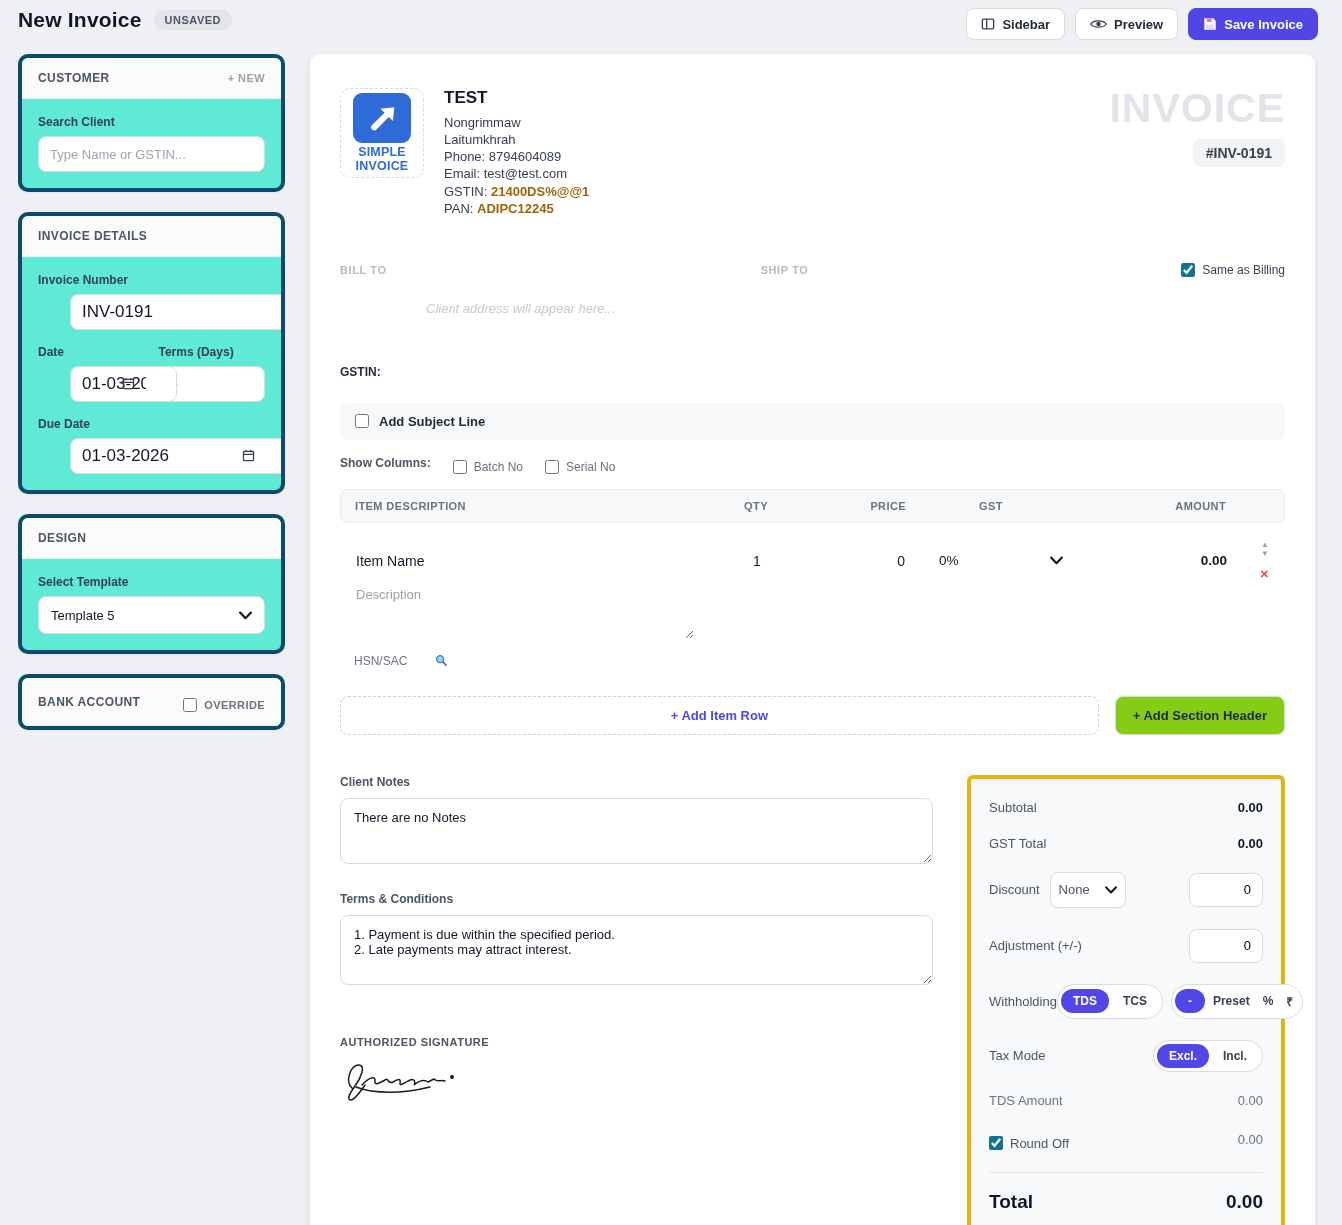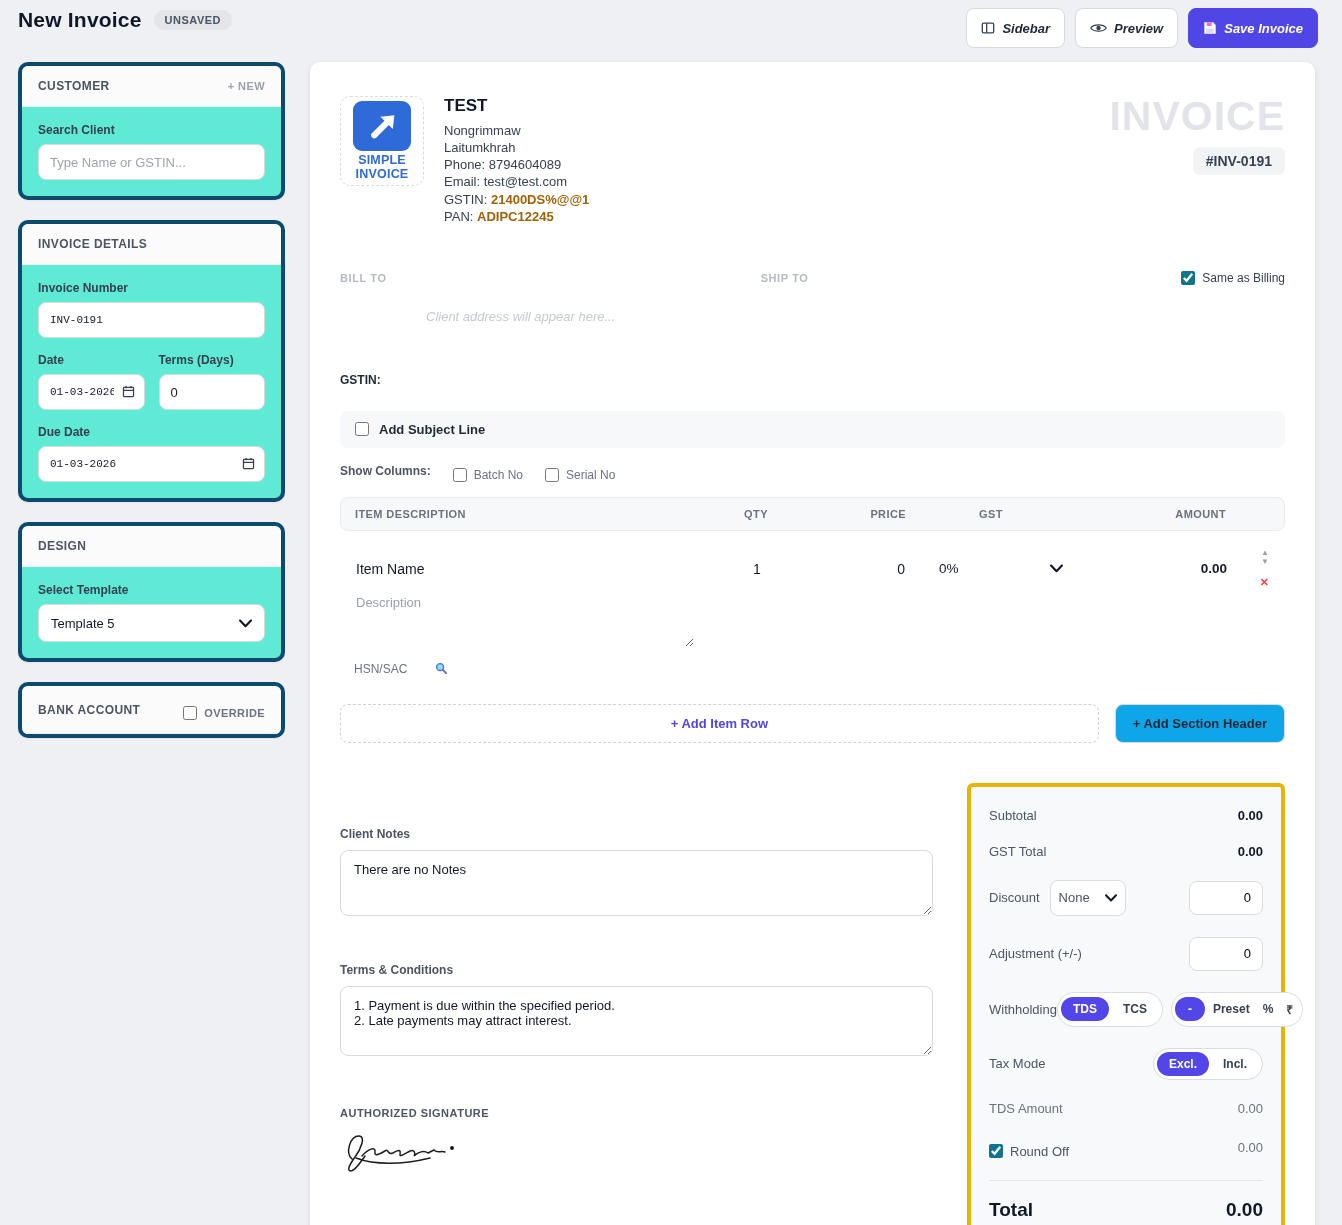--- a/index.html
+++ b/index.html
@@ -9,34 +9,34 @@
     background:#eef0f3;
     font-family:"Liberation Sans", sans-serif;
     color:#111827; font-size:13px;
   }
   
   .topbar { display:flex; justify-content:space-between; align-items:flex-start; padding:8px 24px 6px 18px; }
   .topbar-left { display:flex; align-items:center; gap:12px; }
   .page-title { font-size:21px; font-weight:800; color:#0f172a; margin:0; letter-spacing:.2px; }
   .status-badge { background:#e3e5e9; color:#4b5563; font-size:11px; font-weight:700; letter-spacing:.5px; padding:4px 11px; border-radius:999px; }
   .topbar-actions { display:flex; gap:10px; }
-  .btn { display:inline-flex; align-items:center; gap:7px; height:40px; padding:0 14px; background:#fff; border:1px solid #d7dade; border-radius:8px; font-size:13px; font-weight:600; color:#1f2937; cursor:pointer;font-style:italic; }
+  .btn { display:inline-flex; align-items:center; gap:7px; height:32px; padding:0 14px; background:#fff; border:1px solid #d7dade; border-radius:8px; font-size:13px; font-weight:600; color:#1f2937; cursor:pointer; }
   .btn-primary { background:#4f46e5; border-color:#4f46e5; color:#fff; }
   
   .layout { display:flex; gap:25px; padding:8px 27px 0 18px; align-items:flex-start; }
   .side { width:267px; display:flex; flex-direction:column; gap:20px; flex:none; }
   .card { background:#5eead4; border:4px solid #0c4a6e; border-radius:10px; box-shadow:0 1px 2px rgba(16,24,40,.05); overflow:hidden; }
   .card-head { display:flex; justify-content:space-between; align-items:center; padding:13px 16px; border-bottom:1px solid #edeff2; background:#fbfbfc; }
   .card-title { font-size:12px; font-weight:700; letter-spacing:.4px; color:#4b5563; }
   .link-muted { font-size:11px; font-weight:700; letter-spacing:.4px; color:#9aa1ab; cursor:pointer; }
   .card-body { padding:16px; }
   .fld-label { display:block; font-size:12px; font-weight:700; color:#374151; margin-bottom:7px; }
   .txt { width:100%; height:36px; border:1px solid #d7dade; border-radius:8px; padding:0 11px; font-size:13px; color:#111827; font-family:"Liberation Sans",sans-serif; background:#fff; }
   .txt::placeholder { color:#9ca3af; }
-  .txt.mono { font-family:Liberation Mono, monospace; font-size:11px; }
+  .txt.mono { font-family:Liberation Sans, sans-serif; font-size:17px;margin-left:32px; }
   .two-col { display:flex; gap:14px; margin-top:15px; }
   .two-col > div { flex:1; }
   .date-wrap { position:relative; }
   .date-wrap .txt { padding-right:30px; }
   .cal-ic { position:absolute; right:10px; top:11px; }
   .mt15 { margin-top:15px; }
   .sel { height:38px; border:1px solid #d7dade; border-radius:8px; background:#fff; display:flex; align-items:center; justify-content:space-between; padding:0 12px; font-size:13px; color:#111827; cursor:pointer; }
   .chk { width:14px; height:14px; accent-color:#0e7490; margin:0; flex:none; }
   
   .invoice-card { flex:1; background:#fff; border-radius:10px; box-shadow:0 2px 6px rgba(16,24,40,.09); padding:34px 30px 46px; position:relative; }
@@ -71,28 +71,28 @@
   .gst-sel { display:flex; align-items:center; justify-content:space-between; padding:0 14px 0 32px; cursor:pointer; }
   .c-amt { text-align:right; font-weight:700; }
   .row-controls { display:flex; flex-direction:column; align-items:flex-end; gap:1px; padding-right:2px; }
   .arr { font-size:8px; color:#9aa1ab; line-height:1; cursor:pointer; }
   .del-x { color:#ef4444; font-size:11px; font-weight:700; margin-top:9px; cursor:pointer; }
   .desc-area { margin:4px 0 0 14px; width:340px; height:54px; border:none; resize:both; font-size:13px; color:#111827; font-family:"Liberation Sans",sans-serif; outline:none; }
   .desc-area::placeholder { color:#9aa1ab; }
   .hsn-row { display:flex; align-items:center; gap:28px; margin:12px 0 0 14px; font-size:12px; color:#6b7280; }
   .add-btn-row { margin-top:28px; display:flex; gap:16px; }
   .dashed-btn { flex:1; border:1.5px dashed #cfd3d9; border-radius:8px; padding:11px; background:#fff; color:#4f46e5; font-size:13px; font-weight:600; text-align:center; cursor:pointer; }
-  .outline-btn { border:1px solid #d7dade; border-radius:8px; padding:11px 17px; background:#0ea5e9; color:#1f2937; font-size:13px; font-weight:600; cursor:pointer; }
+  .outline-btn { border:1px solid #d7dade; border-radius:8px; padding:11px 17px; background:#84cc16; color:#1f2937; font-size:13px; font-weight:600; cursor:pointer; }
   
   .bottom { margin-top:40px; display:flex; gap:34px; align-items:flex-start; }
   .bot-left { flex:1; }
   .area { width:100%; border:1px solid #d7dade; border-radius:8px; padding:11px 13px; font-size:13px; color:#111827; font-family:"Liberation Sans",sans-serif; resize:both; }
   .notes-area { height:66px; }
   .terms-area { height:70px; }
-  .lbl-sm { font-size:12px; font-weight:700; color:#4b5563; margin-bottom:9px; display:block;margin-top:44px; }
+  .lbl-sm { font-size:12px; font-weight:700; color:#4b5563; margin-bottom:9px; display:block; }
   .terms-block { margin-top:25px; }
   .sig-block { margin-top:48px; }
   .sig-label { font-size:11px; font-weight:800; letter-spacing:.5px; color:#4b5563; }
   
   .totals { width:318px; flex:none; background:#f8f9fb; border:4px solid #eab308; border-radius:6px; padding:21px 18px 22px; }
   .trow { display:flex; justify-content:space-between; align-items:center; margin-bottom:21px; font-size:13px; color:#4b5563; }
   .trow .val { color:#111827; font-weight:700; }
   .trow .val-muted { color:#6b7280; font-weight:400; }
   .num-in { width:74px; height:34px; border:1px solid #d9dce1; border-radius:8px; text-align:right; padding:0 11px; font-size:13px; background:#fff; font-family:"Liberation Sans",sans-serif; }
   .mini-sel { width:76px; height:36px; border:1px solid #d9dce1; border-radius:8px; background:#fff; display:flex; align-items:center; justify-content:space-between; padding:0 8px; font-size:13px; overflow:hidden; cursor:pointer; }

